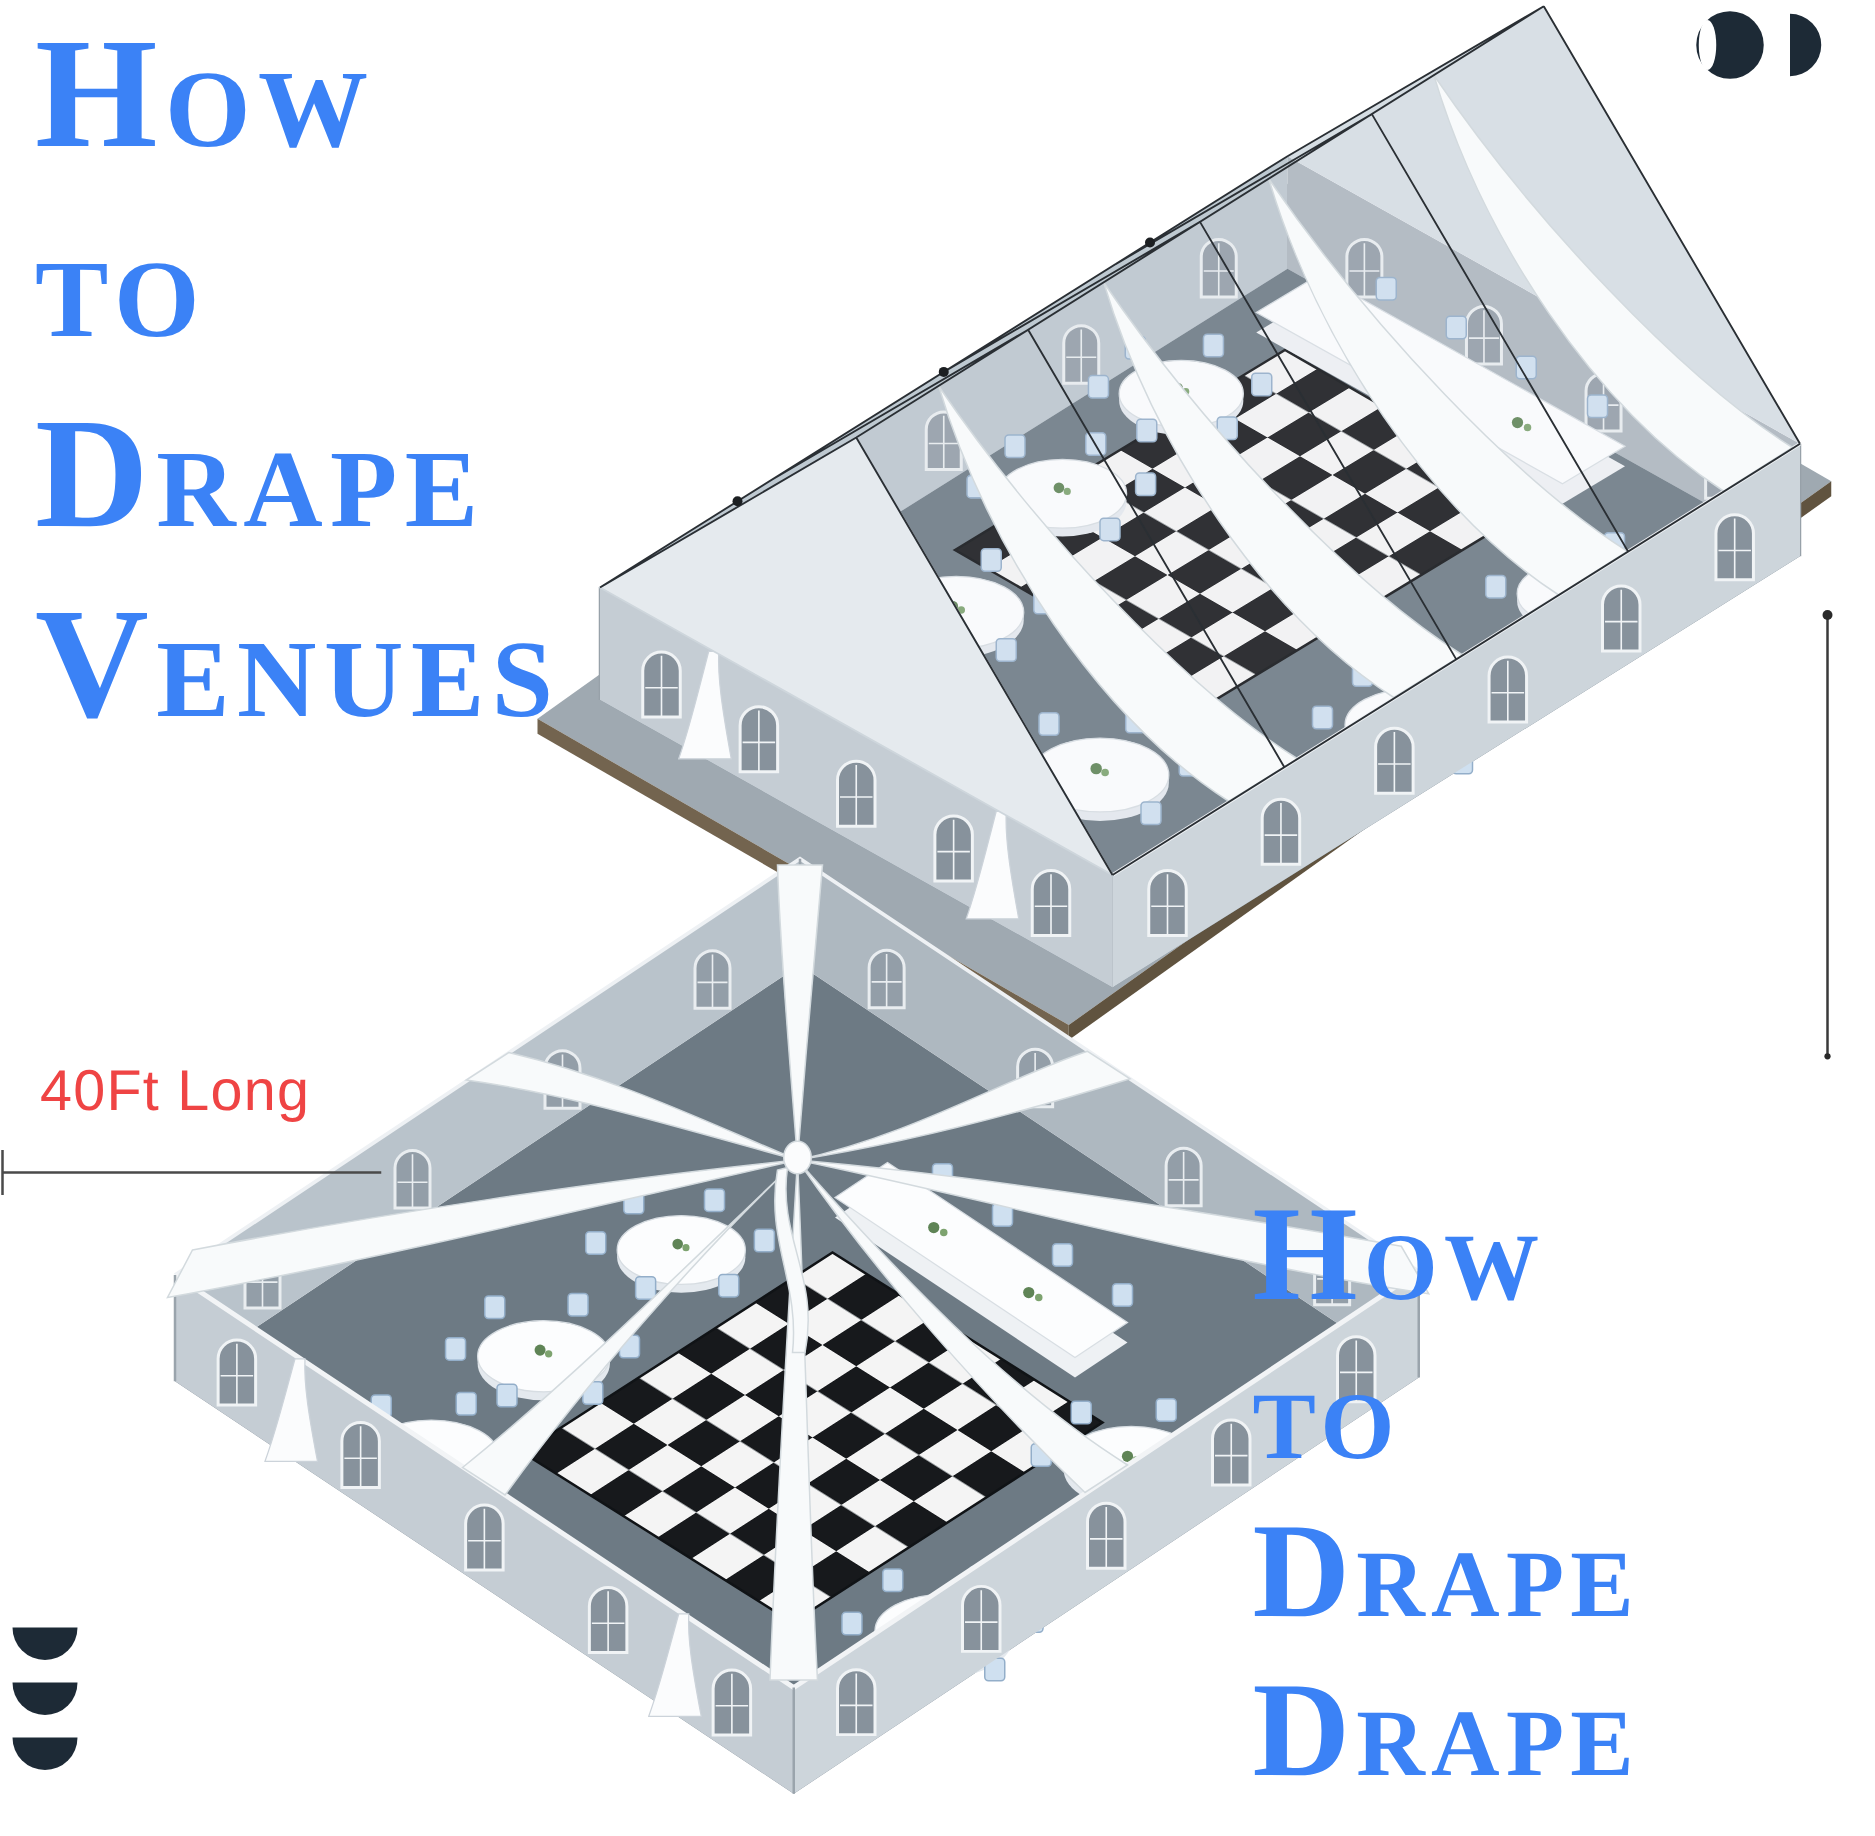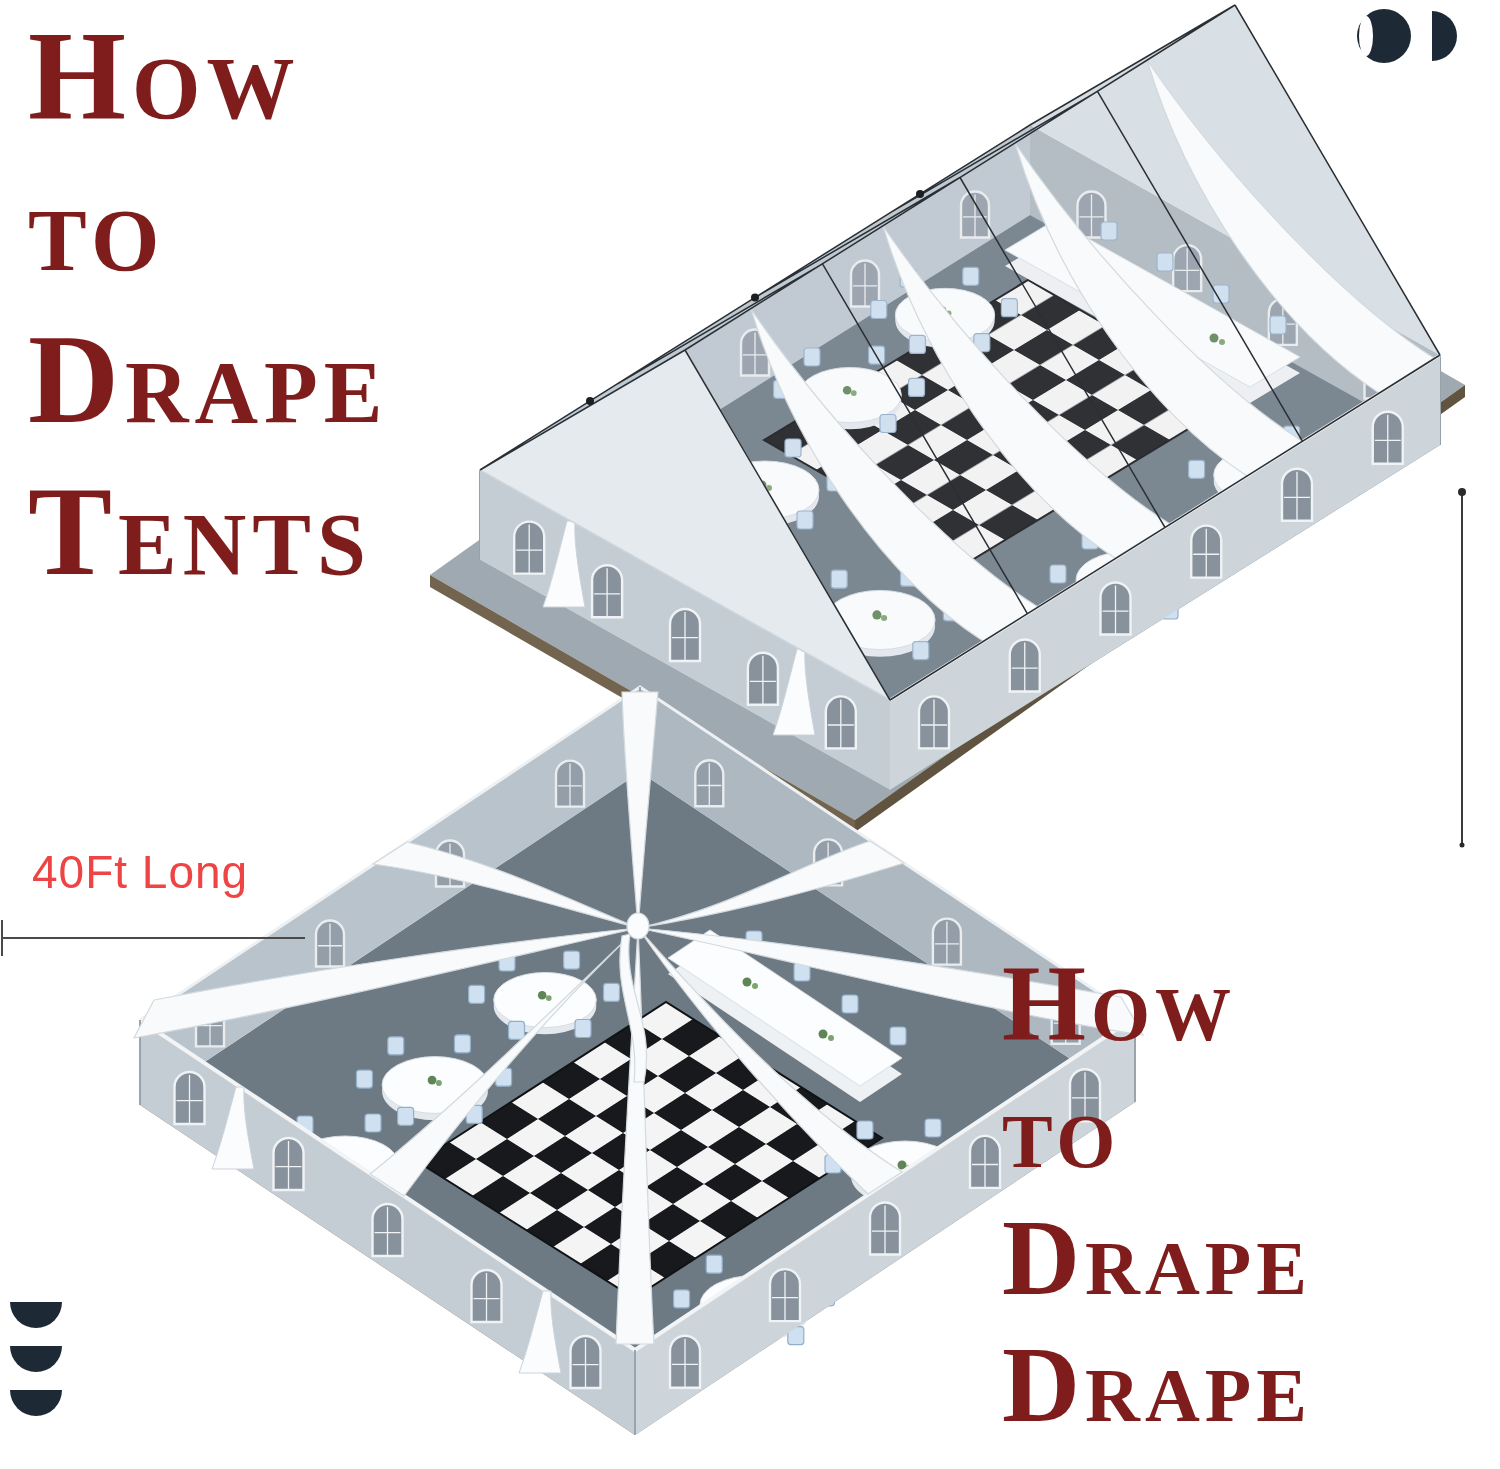--- a/index.html
+++ b/index.html
@@ -1,20 +1,20 @@
 <!DOCTYPE html>
 <html><head>
 <meta charset="utf-8">
 <style>
   html,body{margin:0;padding:0;background:#ffffff;}
   .canvas{position:relative;width:1500px;height:1469px;background:#ffffff;overflow:hidden;
           font-family:"Liberation Sans",sans-serif;}
   svg{position:absolute;left:0;top:0;}
   .heading{position:absolute;font-family:"Liberation Serif",serif;font-weight:700;
-           color:#7f1d1d;font-variant:small-caps;}
+           color:#3b82f6;font-variant:small-caps;}
   .heading-top{left:28px;top:0px;font-size:126px;line-height:152px;letter-spacing:6px;}
   .heading-bottom{left:1002px;top:940px;font-size:108px;line-height:127px;letter-spacing:5px;}
   .dim-label{position:absolute;left:32px;top:845px;font-family:"Liberation Sans",sans-serif;
              font-size:46px;color:#ef4444;letter-spacing:1px;}
 </style>
 </head>
 <body>
 
 <div class="canvas">
 
@@ -381,21 +381,21 @@
     <path d="M10,1302 A26,26 0 0 0 62,1302 Z" fill="#1d2a36"></path>
     <path d="M10,1346 A26,26 0 0 0 62,1346 Z" fill="#1d2a36"></path>
     <path d="M10,1390 A26,26 0 0 0 62,1390 Z" fill="#1d2a36"></path>
   </g>
 </svg>
 
 <div class="heading heading-top">
   <div>How</div>
   <div>to</div>
   <div>Drape</div>
-  <div>Tents</div>
+  <div>Venues</div>
 </div>
 
 <div class="heading heading-bottom">
   <div>How</div>
   <div>to</div>
   <div>Drape</div>
   <div>Drape</div>
 </div>
 
 <div class="dim-label">40Ft Long</div>

